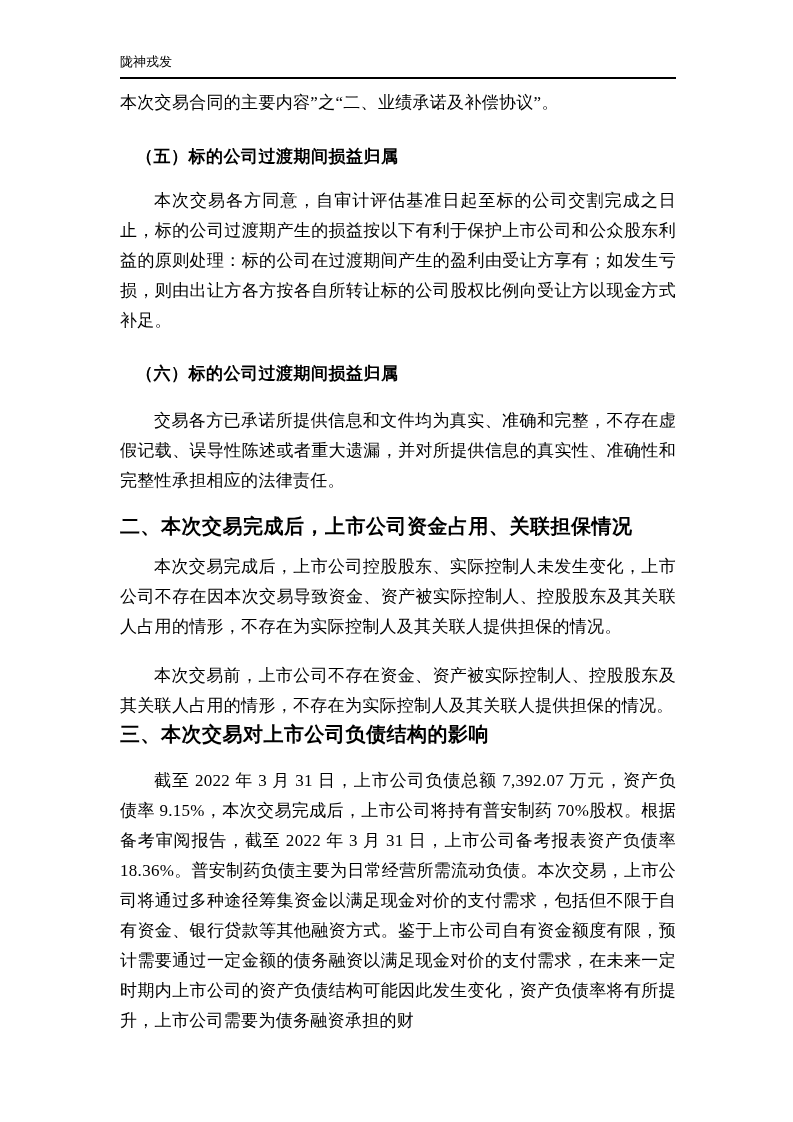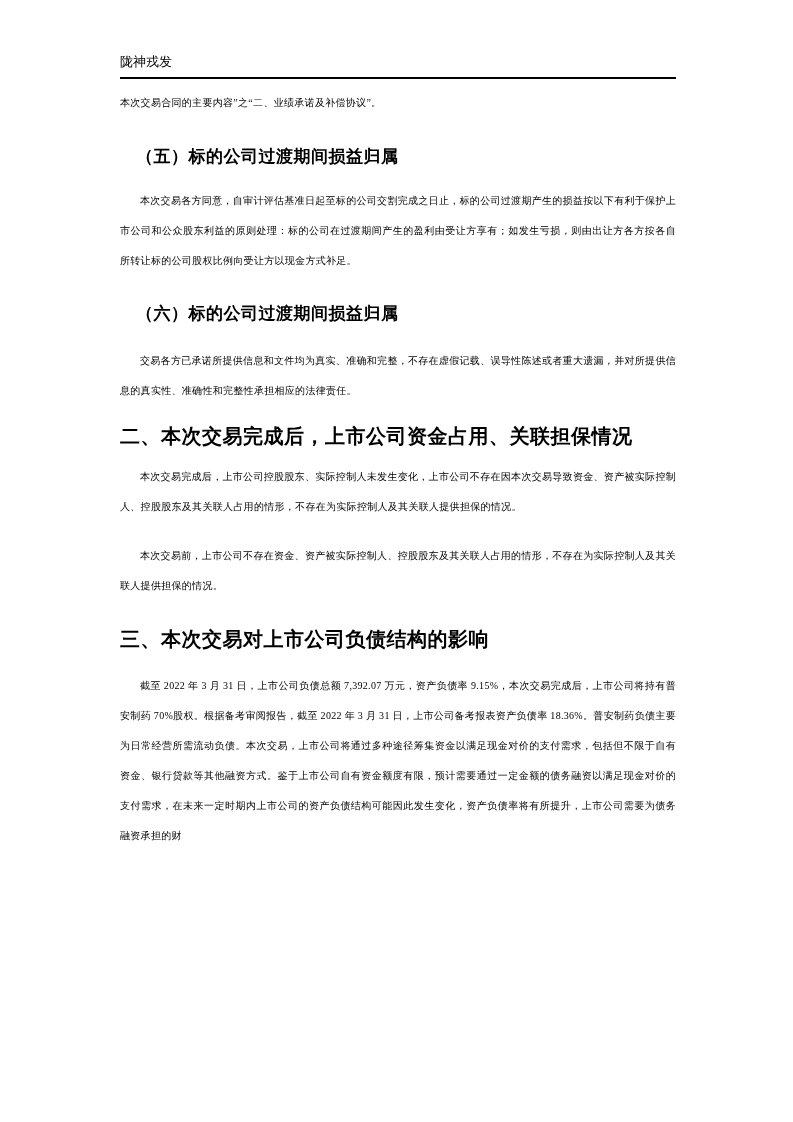--- a/index.html
+++ b/index.html
@@ -28,21 +28,21 @@
     line-height: 16px;
     border-bottom: 2px solid #000000;
     padding-bottom: 7px;
   }
   
   .doc-body {
     margin-top: 9px;
   }
   .para {
     font-family: "Liberation Serif", "DejaVu Serif", serif;
-    font-size: 10px;
+    font-size: 17px;
     line-height: 30px;
     text-align: justify;
     text-justify: inter-ideograph;
     letter-spacing: 0.3px;
     text-indent: 2em;
     margin: 0;
   }
   .para.cont {
     text-indent: 0;
   }
@@ -63,21 +63,21 @@
     letter-spacing: 0.5px;
   }
   .mt-blk0 { margin-top: 9px; }
   .mt-h5   { margin-top: 27px; }
   .mt-pa   { margin-top: 17px; }
   .mt-h6   { margin-top: 26px; }
   .mt-pb   { margin-top: 20px; }
   .mt-h2a  { margin-top: 17px; }
   .mt-pc   { margin-top: 19px; }
   .mt-pd   { margin-top: 13px; }
-  .mt-h2b  { margin-top: 25px; }
+  .mt-h2b  { }
   .mt-pe   { margin-top: 19px; }
   
   .doc-footer {
     position: absolute;
     left: 0;
     right: 0;
     top: 1038px;
     text-align: center;
     font-family: "Liberation Serif", "DejaVu Serif", serif;
     font-size: 13.5px;

